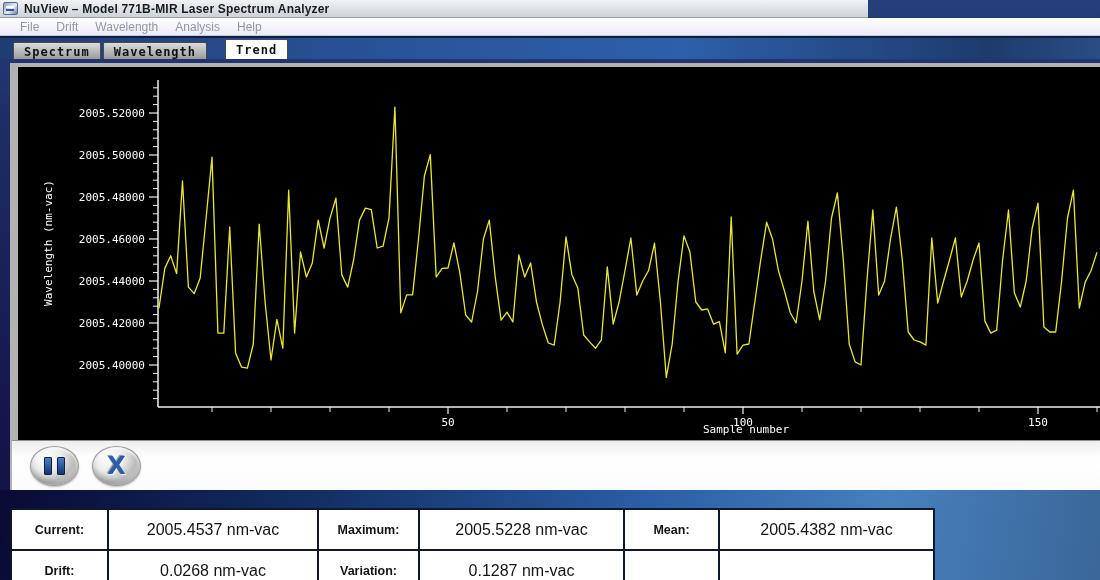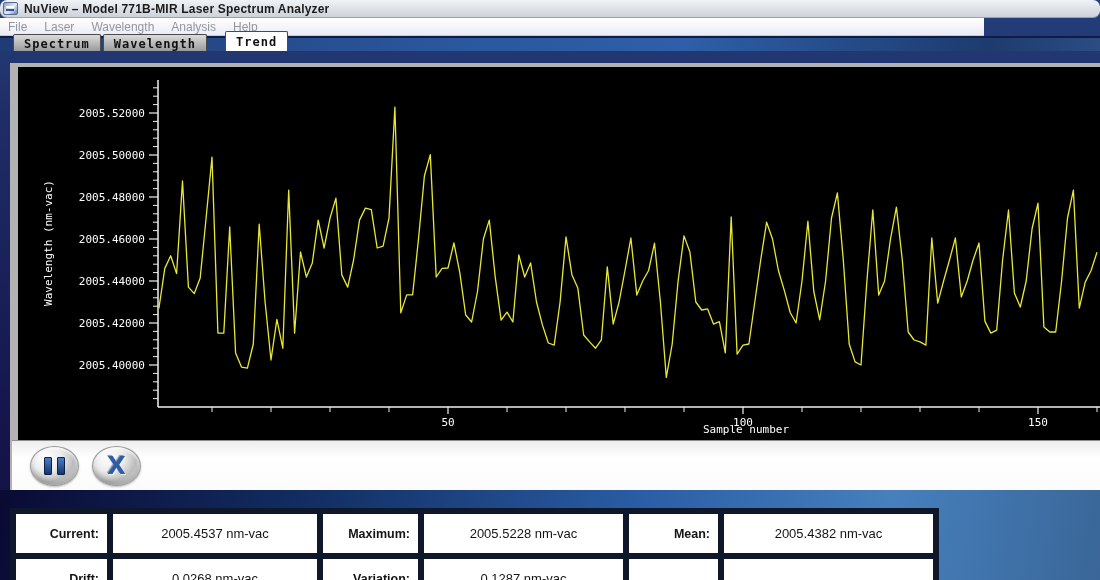--- a/index.html
+++ b/index.html
@@ -3,46 +3,46 @@
 <meta charset="utf-8">
 <style>
   html,body{margin:0;padding:0;}
   body{
     position:relative;width:1100px;height:580px;overflow:hidden;
     background:linear-gradient(180deg,#24407c 0%,#1f2d66 20%,#16164e 70%,#10103f 100%);
     font-family:"Liberation Sans",sans-serif;
   }
   
   .titlebar{
-    position:absolute;left:0;top:0;width:1100px;height:18px;box-sizing:border-box;
+    position:absolute;left:0;top:0;width:868px;height:18px;box-sizing:border-box;
     background:linear-gradient(180deg,#f0f3f6,#cdd2d9);
     border-bottom:1px solid #98a0a8;
-    display:flex;align-items:center;border-radius:7px;
+    display:flex;align-items:center;
   }
   .app-icon{
     width:13px;height:11px;margin:0 6px 0 3px;border-radius:2px;
     background:linear-gradient(135deg,#8aa0c8,#e6ecf4 55%,#647cae);
     border:1px solid #5a6a90;position:relative;flex:none;
   }
   .app-icon::after{
     content:"";position:absolute;left:2px;top:3px;width:8px;height:2px;
     background:#fff;box-shadow:0 3px 0 #31529a;
   }
   .title-text{font-size:12px;font-weight:bold;color:#1b1b1b;letter-spacing:.2px;white-space:nowrap;}
   
   .menubar{
-    position:absolute;left:0;top:18px;width:984px;height:18px;box-sizing:border-box;
+    position:absolute;left:0;top:18px;width:1100px;height:18px;box-sizing:border-box;
     background:linear-gradient(180deg,#ffffff,#ebebf6);
     border-bottom:1px solid #c9c9d4;
-    display:flex;align-items:center;padding-left:8px;
+    display:flex;align-items:center;padding-left:20px;
   }
   .menu-item{font-size:12px;color:#9296a0;margin-right:17px;cursor:default;}
   
   .bluebar{
-    position:absolute;left:0;top:36px;width:1100px;height:15px;box-sizing:border-box;
+    position:absolute;left:0;top:36px;width:1100px;height:23px;box-sizing:border-box;
     border-top:2px solid #0e1d48;
     background:linear-gradient(90deg,#203c74 0%,#2a569c 40%,#2e5fa8 62%,#1d3b6d 90%,#2b4d84 100%);
   }
   .tabs{position:absolute;left:13px;bottom:0;display:flex;align-items:flex-end;}
   .tab{
     height:15px;box-sizing:content-box;padding:1px 10px 0;margin-right:2px;
     background:linear-gradient(180deg,#dcdcdc,#9b9b9b);
     border:1px solid #4a4a4a;border-bottom:none;border-radius:2px 2px 0 0;
     font-family:"DejaVu Sans Mono",monospace;font-size:12px;font-weight:bold;color:#111;
     display:flex;align-items:center;letter-spacing:1px;cursor:pointer;
@@ -88,37 +88,37 @@
   .bottomband{
     position:absolute;left:0;top:490px;width:1100px;height:90px;
     background:linear-gradient(100deg,#0a0a34 0%,#122e63 28%,#2a5ea6 58%,#4680bd 80%,#3a6698 100%);
   }
   table.stats{
     position:absolute;left:10px;top:18px;width:923px;
     border-collapse:collapse;background:#ffffff;table-layout:fixed;
     border:1px solid #8a8a8a;
   }
   table.stats td{
-    border:6px solid #0f172a;height:23px;padding:8px;color:#141414;
-    overflow:hidden;white-space:nowrap;
+    border:2px solid #0f172a;height:23px;padding:8px;color:#141414;
+    overflow:hidden;white-space:nowrap;text-align:center;
   }
   td.lbl{font-size:12.5px;font-weight:bold;text-align:right;padding-right:7px;}
-  td.val{font-size:13px;text-align:center;margin-top:37px;}
+  td.val{font-size:16px;text-align:center;margin-top:37px;}
 </style>
 </head>
 <body>
 
 <div class="titlebar">
   <div class="app-icon"></div>
   <span class="title-text">NuView – Model 771B-MIR Laser Spectrum Analyzer</span>
 </div>
 
 <div class="menubar">
   <span class="menu-item">File</span>
-  <span class="menu-item">Laser</span>
+  <span class="menu-item">Drift</span>
   <span class="menu-item">Wavelength</span>
   <span class="menu-item">Analysis</span>
   <span class="menu-item">Help</span>
 </div>
 
 <div class="bluebar">
   <div class="tabs">
     <div class="tab">
       <span>Spectrum</span>
     </div>

